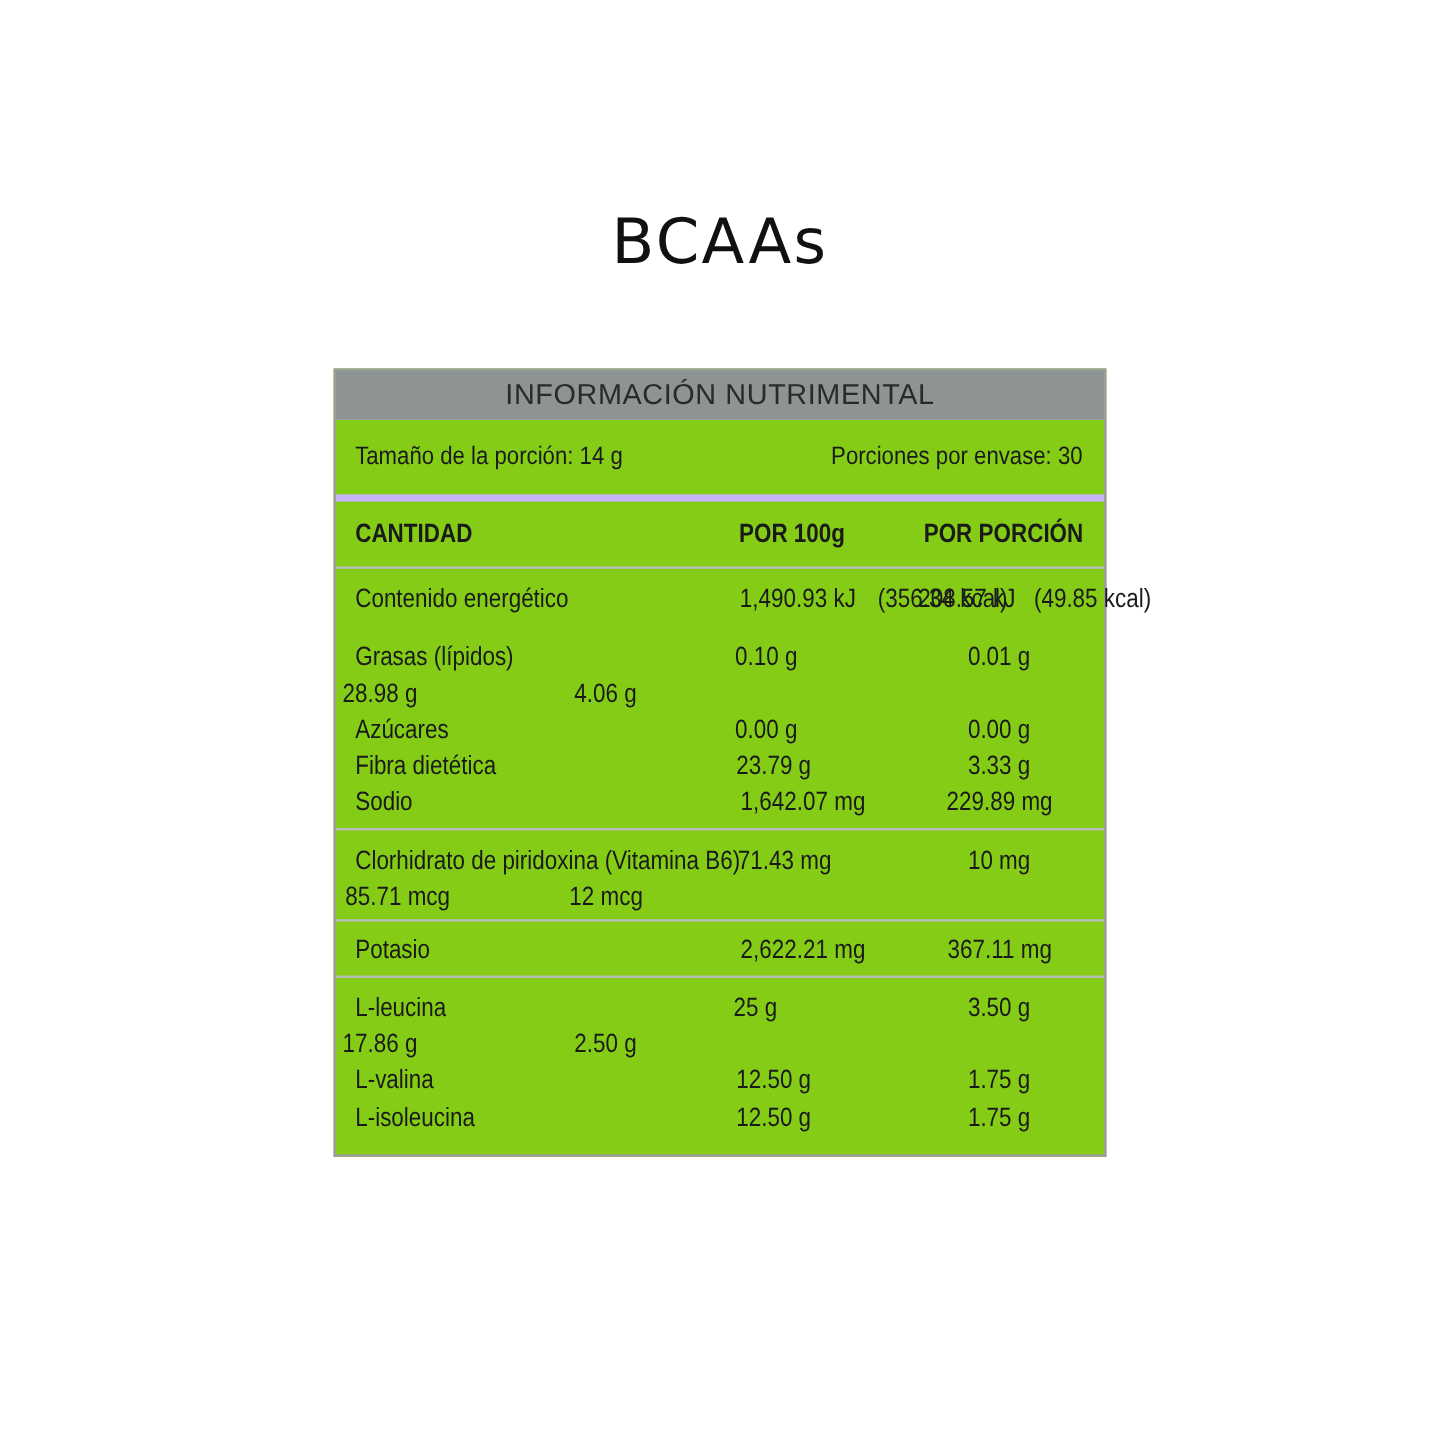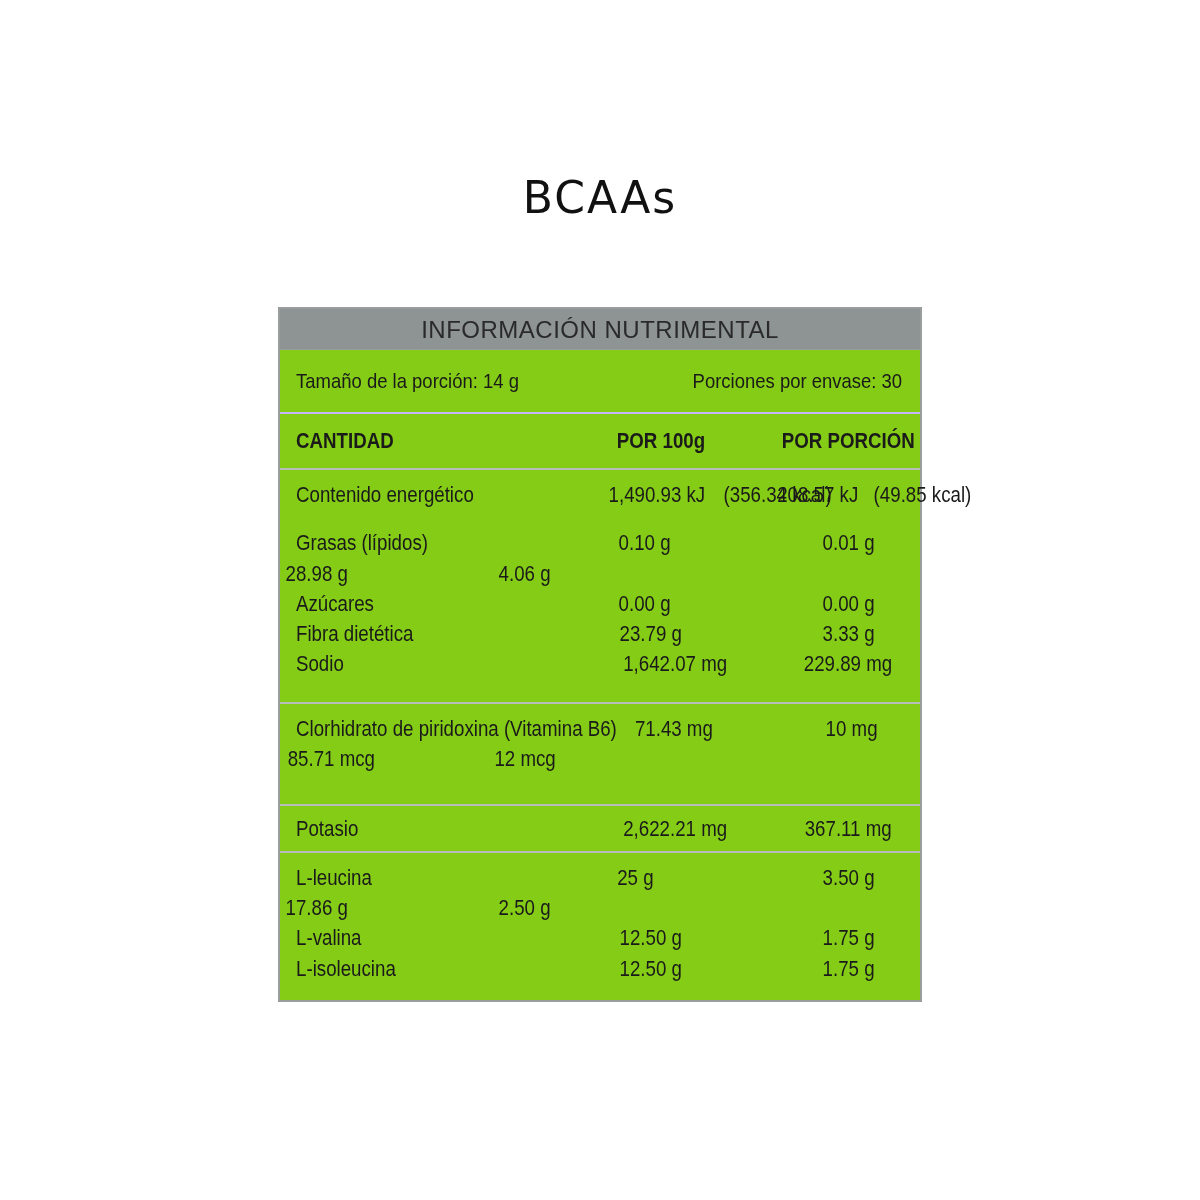--- a/index.html
+++ b/index.html
@@ -1,38 +1,38 @@
 <!DOCTYPE html>
 <html><head>
   <meta charset="utf-8">
   <style>
     html, body { margin: 0; padding: 0; background: #ffffff; }
     body { width: 1200px; height: 1200px; position: relative; color: #1a1a1a; font-family: "Liberation Sans", sans-serif; }
-    .title { position: absolute; top: 172px; left: 0; width: 1200px; text-align: center; font-family: "DejaVu Sans", sans-serif; font-size: 44px; letter-spacing: 2px; color: #111; font-weight: normal; }
+    .title { position: absolute; top: 172px; left: 0; width: 1200px; text-align: center; font-family: "DejaVu Sans", sans-serif; font-size: 52px; letter-spacing: 2px; color: #111; font-weight: normal; }
     .label { position: absolute; left: 278px; top: 307px; width: 644px; border: 2px solid #9a9d9d; box-sizing: border-box; background: #84cc16; }
     .label-header { background: #8e9393; height: 40px; line-height: 42px; text-align: center; font-size: 24px; color: #2a2a2a; font-family: "Liberation Sans", sans-serif; letter-spacing: 0.5px; border-bottom: 1px solid #9a9d9d; }
-    .serving { display: flex; justify-content: space-between; align-items: center; height: 62px; padding: 0 18px 0 16px; font-size: 21px; border-bottom: 2px solid #c4b5fd; transform-origin: left; }
+    .serving { display: flex; justify-content: space-between; align-items: center; height: 62px; padding: 0 18px 0 16px; font-size: 21px; border-bottom: 6px solid #c4b5fd; transform-origin: left; }
     .serving span { transform: scaleX(0.88); display: inline-block; }
     .serving .left { transform-origin: left center; }
     .serving .right { transform-origin: right center; }
-    .row { display: flex; font-size: 22px; gap: 20px; }
+    .row { display: flex; font-size: 22px; }
     .row .c1 { width: 328px; padding-left: 16px; box-sizing: border-box; }
     .row .c2 { width: 150px; }
     .row .c3 { width: 150px; text-align: center; }
     .txt { display: inline-block; transform: scaleX(0.85); white-space: nowrap; }
     .c1 .txt { transform-origin: left center; }
     .c2 .txt, .c3 .txt { transform-origin: center center; }
     .col-head { height: 54px; align-items: center; font-weight: bold; border-bottom: 2px solid #b9bcbc; font-size: 22px; }
     .section { border-bottom: 2px solid #b9bcbc; }
     .section:last-child { border-bottom: none; }
     .line { line-height: 30.3px; }
     .sec-energy { padding-top: 10px; }
     .sec-energy .row.energy { margin-bottom: 18px; }
-    .sec-macros { padding-bottom: 22px; }
-    .sec-vit { padding: 10px 0 30px 0; text-decoration: underline; }
+    .sec-macros { padding-bottom: 6px; }
+    .sec-vit { padding: 10px 0 4px 0; text-decoration: underline; }
     .sec-pot { padding: 8px 0 6px 0; }
     .sec-amino { padding: 10px 0 16px 0; }
     .stack { display: flex; flex-direction: row; align-items: center; }
   </style>
 </head>
 <body>
 
 <div class="title">BCAAs</div>
 
 <div class="label">

